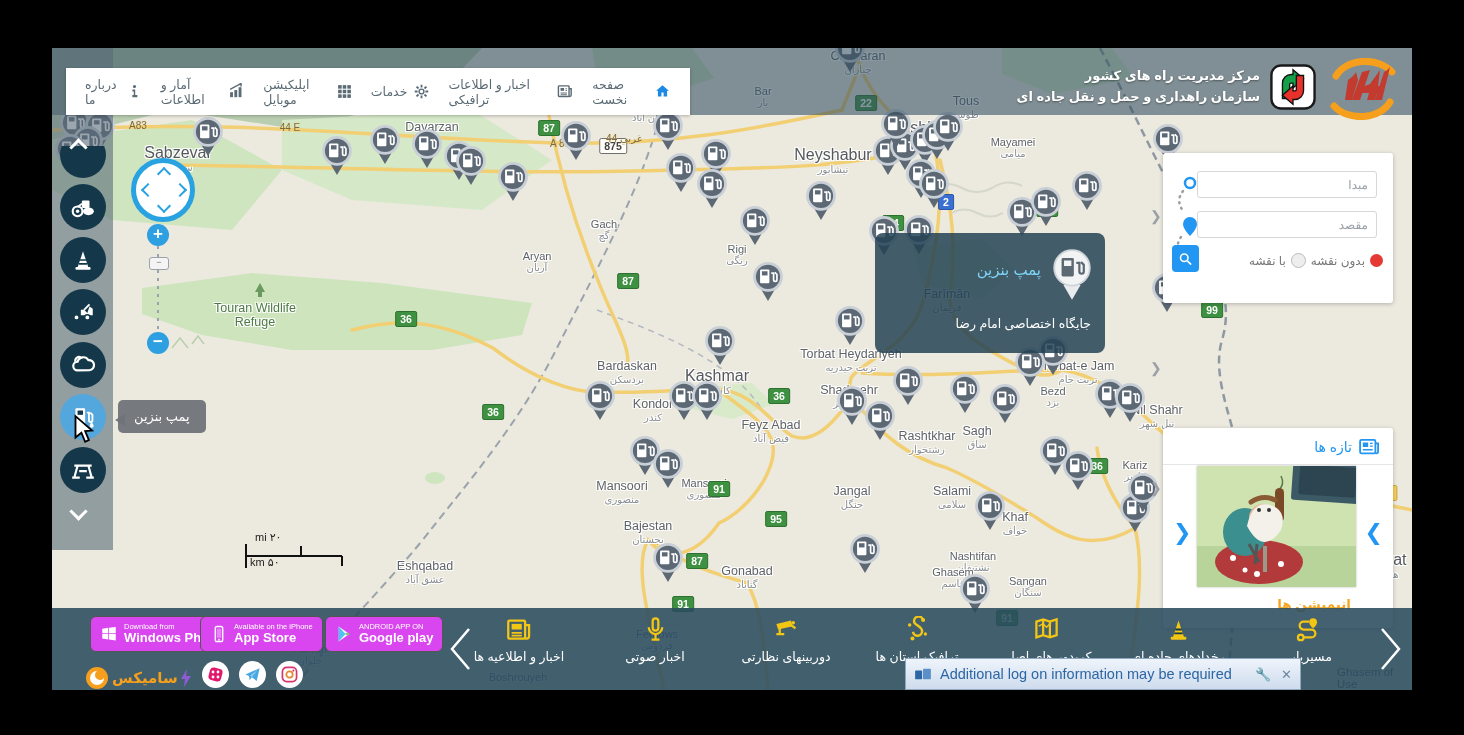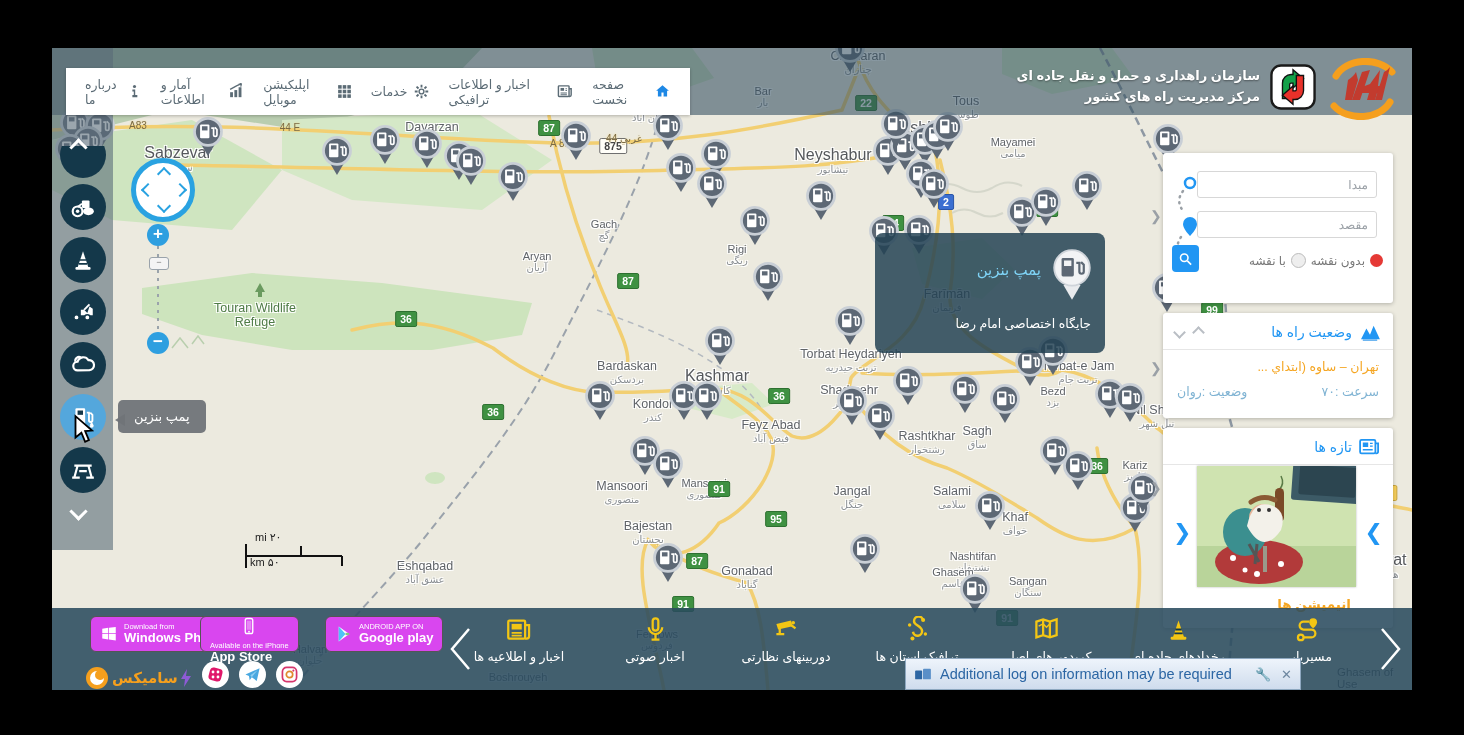--- a/index.html
+++ b/index.html
@@ -937,22 +937,22 @@
           <svg width="17" height="17" viewBox="0 0 24 24">
             <circle cx="12" cy="5" r="2.2" fill="#5b6b75"></circle>
             <path d="M9 9 h4 v8 h3 v3 H9 v-3 h2 v-5 H9 z" fill="#5b6b75"></path>
           </svg>
         </span>
     <span>درباره ما</span>
       </div>
     </nav>
 
   <div class="org">
+    <div>مرکز مدیریت راه های کشور</div>
     <div>سازمان راهداری و حمل و نقل جاده ای</div>
-    <div>مرکز مدیریت راه های کشور</div>
   </div>
 
   <div class="logo-arrows">
     <svg width="46" height="46" viewBox="0 0 48 48">
       <rect x="1.5" y="1.5" width="45" height="45" rx="10" fill="#fff" stroke="#1a1a1a" stroke-width="2.5"></rect>
       <path d="M13 36 V20 a9 9 0 0 1 9-9 h2 V6 l11 9.5 -11 9.5 v-5 h-2 a1.5 1.5 0 0 0 -1.5 1.5 V36 Z" fill="#13a049" stroke="#111" stroke-width="1.4"></path>
       <path d="M35 12 v16 a9 9 0 0 1 -9 9 h-2 v5 L13 32.5 24 23 v5 h2 a1.5 1.5 0 0 0 1.5-1.5 V12 Z" fill="#e8312a" stroke="#111" stroke-width="1.4"></path>
     </svg>
   </div>
 
@@ -1086,38 +1086,20 @@
     </button>
     <div class="radios">
       <span class="rdot on"></span>
       <span>بدون نقشه</span>
       <span class="rdot off"></span>
       <span>با نقشه</span>
     </div>
   </div>
   <div class="collapse-chev" style="top:160px">❯</div>
 
-  <div class="panel" style="top:265px;height:105px">
-    <div class="p-title">
-      <svg width="22" height="18" viewBox="0 0 24 20">
-        <path d="M2 18 L8 6 L12 13 L16 3 L23 18 Z" fill="#2196f3"></path>
-        <path d="M4 19 h16" stroke="#6fb6f0" stroke-width="2"></path>
-      </svg>
-      <span>وضعیت راه ها</span>
-      <span class="updown">
-        <span class="chev up"></span>
-        <span class="chev down"></span>
-      </span>
-    </div>
-    <div class="status-route">تهران – ساوه (ابتداي ...</div>
-    <div class="status-row">
-      <span>سرعت :۷۰</span>
-      <span>وضعیت :روان</span>
-    </div>
-  </div>
   <div class="collapse-chev" style="top:312px">❯</div>
 
   <div class="panel" style="top:380px;height:200px">
     <div class="p-title">
       <svg width="22" height="18" viewBox="0 0 24 20">
         <rect x="1" y="2" width="17" height="15" rx="1.5" fill="none" stroke="#2196f3" stroke-width="2"></rect>
         <path d="M18 6 h3 v9 a2 2 0 0 1 -2 2 h-1" fill="none" stroke="#2196f3" stroke-width="2"></path>
         <rect x="4" y="5" width="6" height="5" fill="#2196f3"></rect>
         <path d="M4 13 h11 M12 6 h3 M12 9 h3" stroke="#2196f3" stroke-width="1.6"></path>
       </svg>
@@ -1160,21 +1142,21 @@
           <span>
             <svg width="18" height="18" viewBox="0 0 24 24">
               <path d="M3 5 l8 -1.2 V11 H3z M12 3.6 L21 2.5 V11 h-9z M3 12 h8 v7.2 L3 18z M12 12 h9 v8.5 L12 19.3z" fill="#fff"></path>
             </svg>
           </span>
     <span>
             <div class="l1">Download from</div>
     <div class="l2">Windows Phone Store</div>
           </span>
         </div>
-        <div class="badge" style="left: 148px; top: 8px; flex-direction: column;">
+        <div class="badge" style="left: 148px; top: 8px;">
           <span>
             <svg width="18" height="18" viewBox="0 0 24 24">
               <rect x="7" y="2" width="10" height="20" rx="2.5" fill="none" stroke="#fff" stroke-width="1.8"></rect>
               <rect x="9" y="5" width="6" height="12" fill="#fff" opacity=".35"></rect>
               <circle cx="12" cy="19.5" r="1.2" fill="#fff"></circle>
             </svg>
           </span>
     <span>
             <div class="l1">Available on the iPhone</div>
     <div class="l2">App Store</div>

